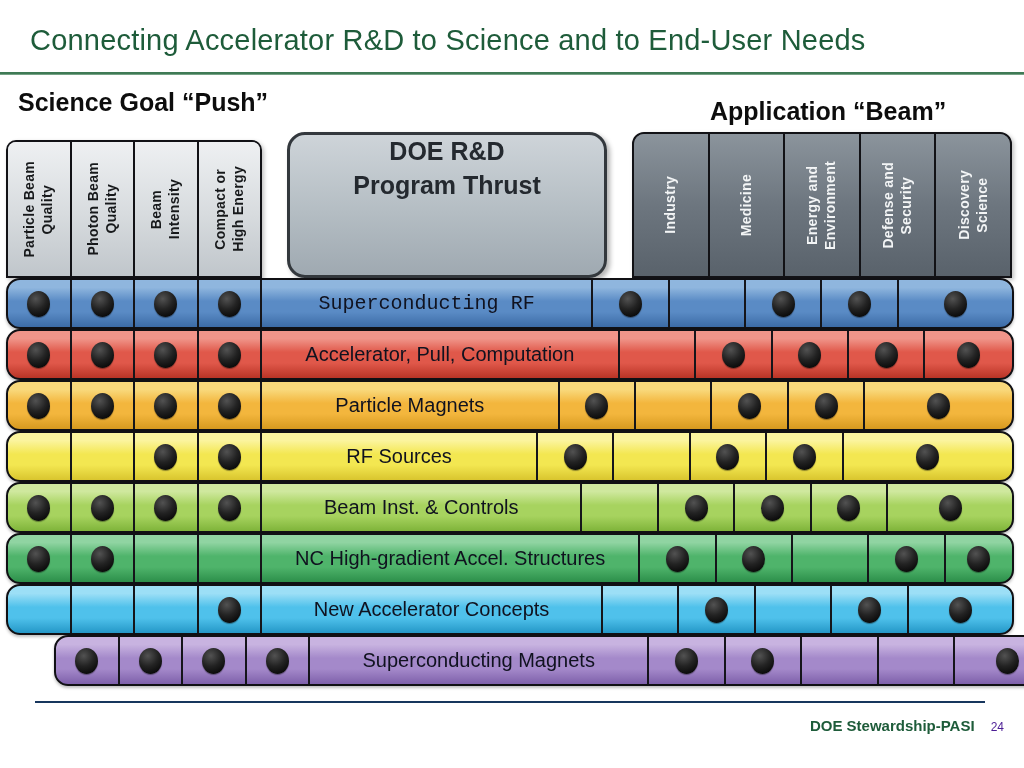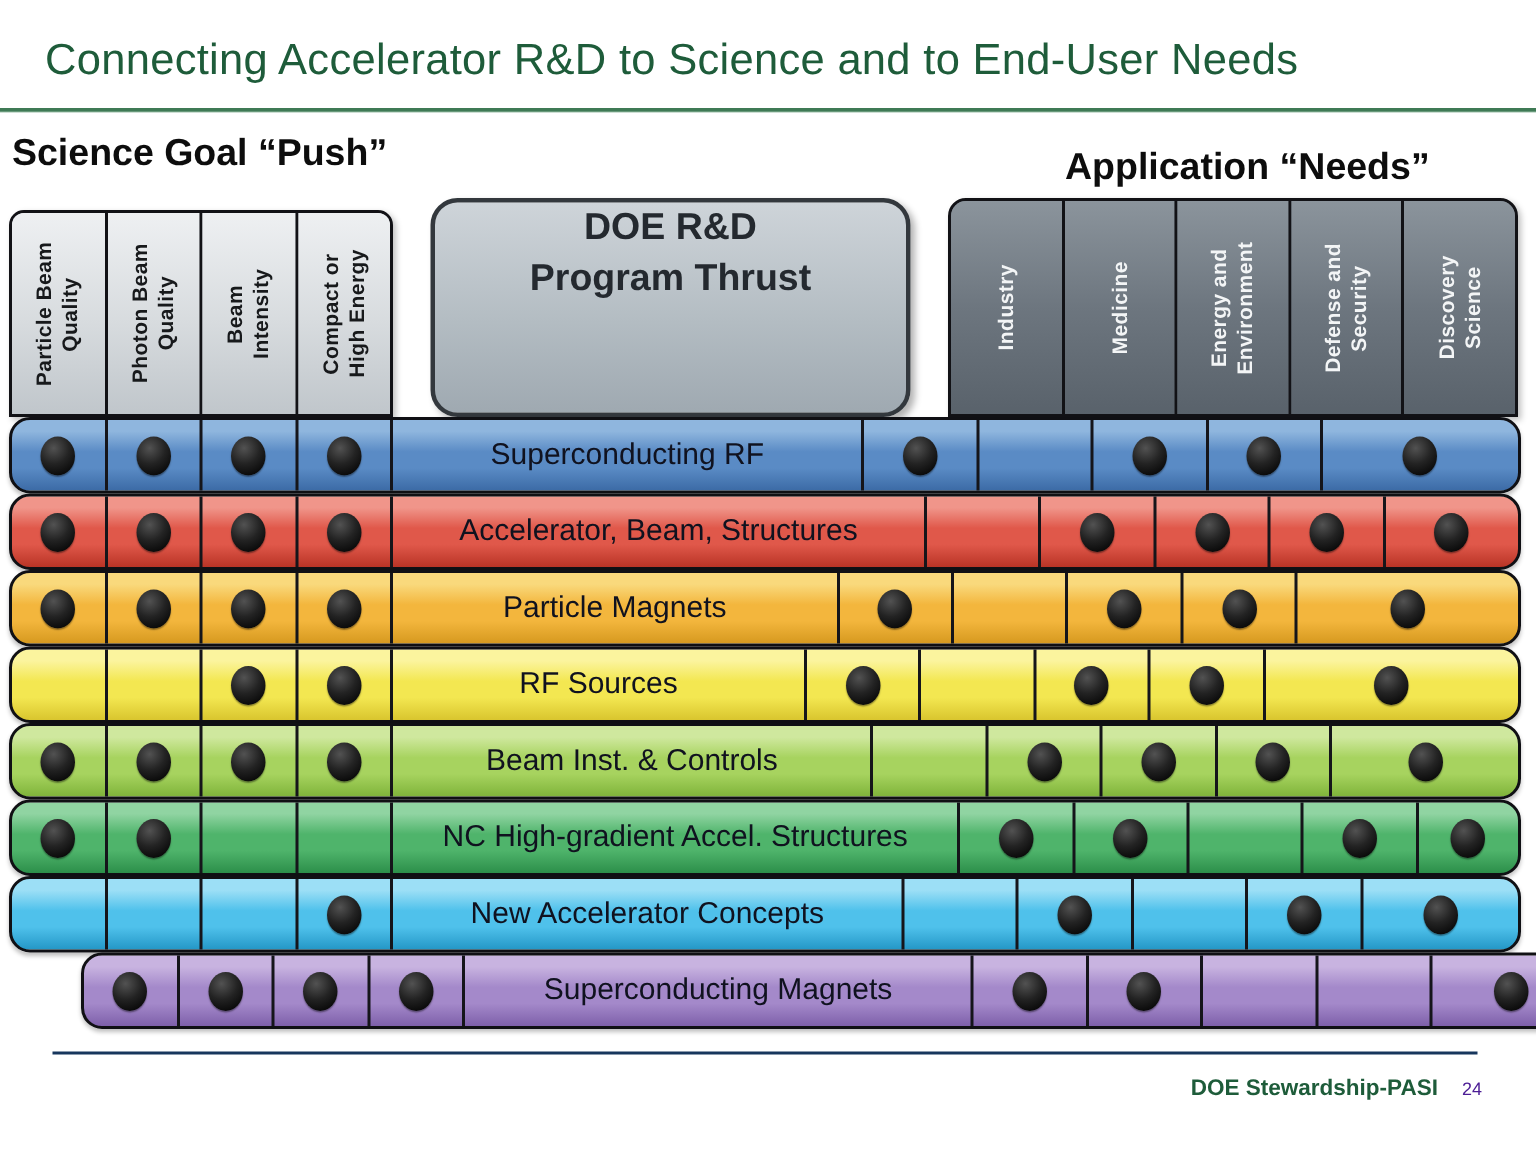--- a/index.html
+++ b/index.html
@@ -11,21 +11,21 @@
   .title{
     position:absolute;left:30px;top:24px;margin:0;
     font-size:29px;font-weight:500;color:#1e5c3a;letter-spacing:0.2px;white-space:nowrap;
   }
   .title-rule{
     position:absolute;left:0;top:72px;width:1024px;height:3px;
     background:linear-gradient(180deg,#3f7a55 0%,#3f7a55 60%,#9cbfa9 100%);
   }
   
   .section-title{position:absolute;font-size:25px;font-weight:bold;color:#0d0d0d;white-space:nowrap;}
-  .push-title{left:8px;top:88px;}
+  .push-title{left:18px;top:88px;}
   .pull-title{left:710px;top:97px;}
   
   .push-header-group{
     position:absolute;left:6px;top:140px;width:256px;height:138px;box-sizing:border-box;
     border:2px solid #121216;border-radius:10px 10px 0 0;display:flex;
     background:#c6cbd0;box-shadow:2px 2px 4px rgba(0,0,0,0.25);
   }
   .push-col{
     flex:1 1 0;box-sizing:border-box;border-right:2px solid #121216;
     display:flex;align-items:center;justify-content:center;padding:6px 1px;
@@ -76,35 +76,35 @@
   .pull-cell:last-child{border-right:none;flex:1 1 0;}
   .row-label{font-size:20px;font-weight:500;color:#10121f;white-space:nowrap;}
   .dot{
     width:23px;height:26px;border-radius:50%;
     background:radial-gradient(circle at 38% 30%, #525252 0%, #232323 45%, #0a0a0a 80%);
     box-shadow:0 1px 1px rgba(0,0,0,0.4);
   }
   
   .footer-rule{position:absolute;left:35px;top:701px;width:950px;height:2px;background:#17365d;}
   .footer{
-    position:absolute;top:717px;right:36px;display:flex;align-items:baseline;gap:16px;
+    position:absolute;top:717px;right:20px;display:flex;align-items:baseline;gap:16px;
   }
   .footer-label{font-size:15px;font-weight:bold;color:#1e5c3a;}
   .page-num{font-size:12px;color:#4c1d95;}
 </style>
 </head>
 <body>
 
 <div class="slide">
 
   <h1 class="title">Connecting Accelerator R&amp;D to Science and to End-User Needs</h1>
   <div class="title-rule"></div>
 
   <div class="section-title push-title">Science Goal “Push”</div>
-  <div class="section-title pull-title">Application “Needs”</div>
+  <div class="section-title pull-title">Application “Beam”</div>
 
   <div class="push-header-group">
       <div class="push-col">
         <span class="vtext">Particle Beam
 Quality</span>
       </div>
       <div class="push-col">
         <span class="vtext">Photon Beam
 Quality</span>
       </div>
@@ -138,21 +138,21 @@
         <span class="vtext vtext-light">Defense and
 Security</span>
       </div>
       <div class="pull-col">
         <span class="vtext vtext-light">Discovery
 Science</span>
       </div>
     </div>
 
   <div class="rows">
-      <div class="mrow" style="background: linear-gradient(rgb(143, 182, 222) 0%, rgb(143, 182, 222) 16%, rgb(90, 139, 197) 45%, rgb(90, 139, 197) 68%, rgb(60, 107, 166) 100%);">
+      <div class="mrow" style="background: linear-gradient(rgb(143, 182, 222) 0%, rgb(143, 182, 222) 16%, rgb(90, 139, 197) 45%, rgb(90, 139, 197) 68%, rgb(60, 107, 166) 100%); font-family: Liberation Mono, monospace;">
         <div class="cell push-cell">
           <span class="dot"></span>
         </div>
         <div class="cell push-cell">
           <span class="dot"></span>
         </div>
         <div class="cell push-cell">
           <span class="dot"></span>
         </div>
         <div class="cell push-cell">
@@ -182,21 +182,21 @@
         <div class="cell push-cell">
           <span class="dot"></span>
         </div>
         <div class="cell push-cell">
           <span class="dot"></span>
         </div>
         <div class="cell push-cell">
           <span class="dot"></span>
         </div>
         <div class="cell label-cell">
-          <span class="row-label">Accelerator, Beam, Structures</span>
+          <span class="row-label">Accelerator, Pull, Computation</span>
         </div>
         <div class="cell pull-cell"></div>
         <div class="cell pull-cell">
           <span class="dot"></span>
         </div>
         <div class="cell pull-cell">
           <span class="dot"></span>
         </div>
         <div class="cell pull-cell">
           <span class="dot"></span>

